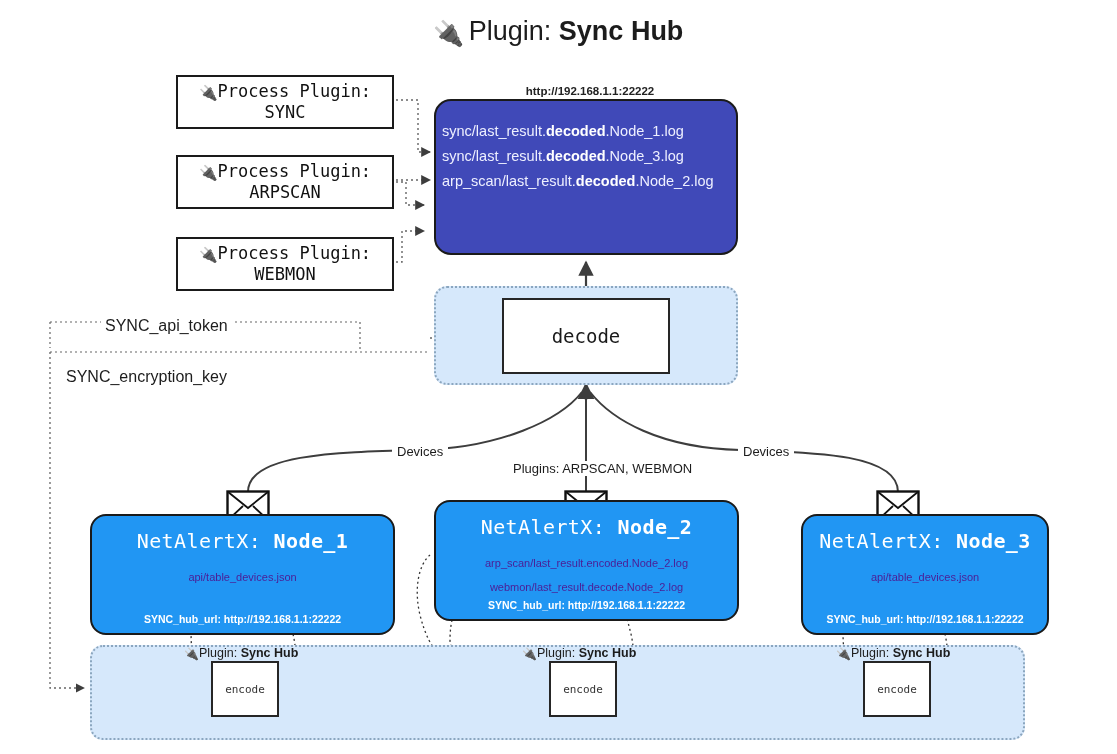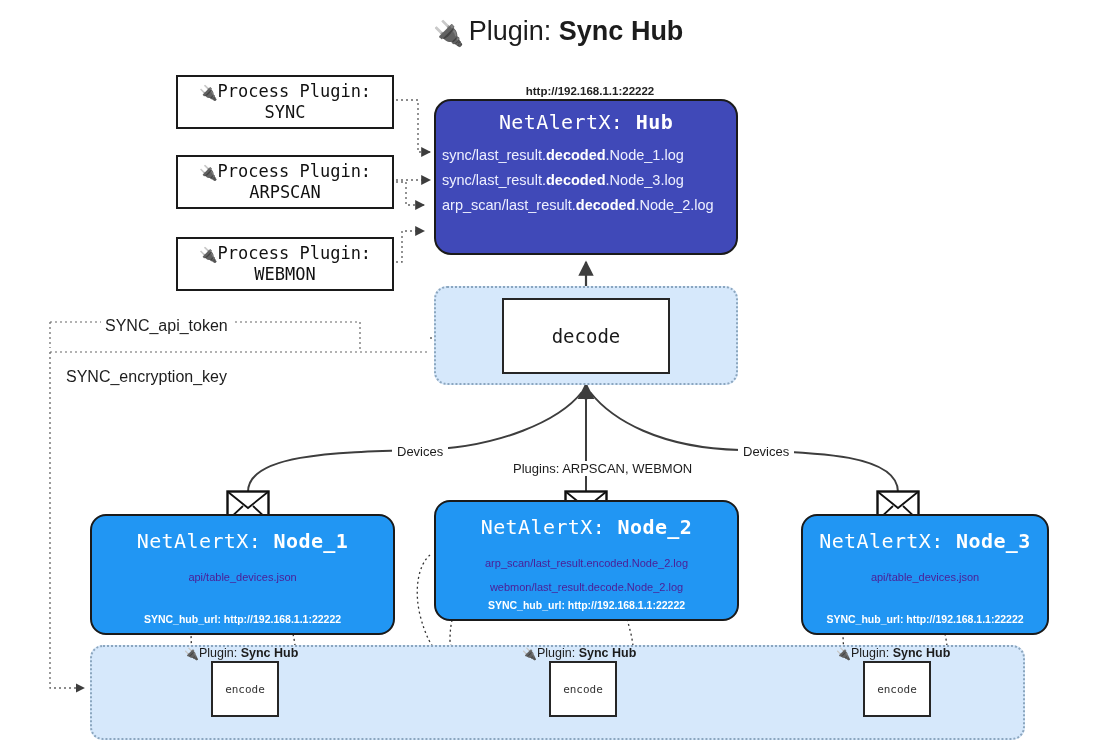--- a/index.html
+++ b/index.html
@@ -319,24 +319,20 @@
   </div>
 
   <div class="proc-box mono" id="proc2" style="left:176px; top:237px;">
     <div class="l1"><span class="plug">🔌</span><span>Process Plugin:</span></div>
     <div class="l2">WEBMON</div>
   </div>
 
   <div id="hub-url">http://192.168.1.1:22222</div>
 
   <div id="hub">
-    <div class="hub-title mono">
-      <span>NetAlertX:</span>
-      <span class="strong">Hub</span>
-    </div>
     <div class="loglist">
       <div class="logline"><span>sync/last_result.</span><span class="b">decoded</span><span>.Node_1.log</span></div>
       <div class="logline"><span>sync/last_result.</span><span class="b">decoded</span><span>.Node_3.log</span></div>
       <div class="logline"><span>arp_scan/last_result.</span><span class="b">decoded</span><span>.Node_2.log</span></div>
     </div>
   </div>
 
   <div id="decode-wrap"></div>
   <div id="decode-box" class="mono">decode</div>
 

